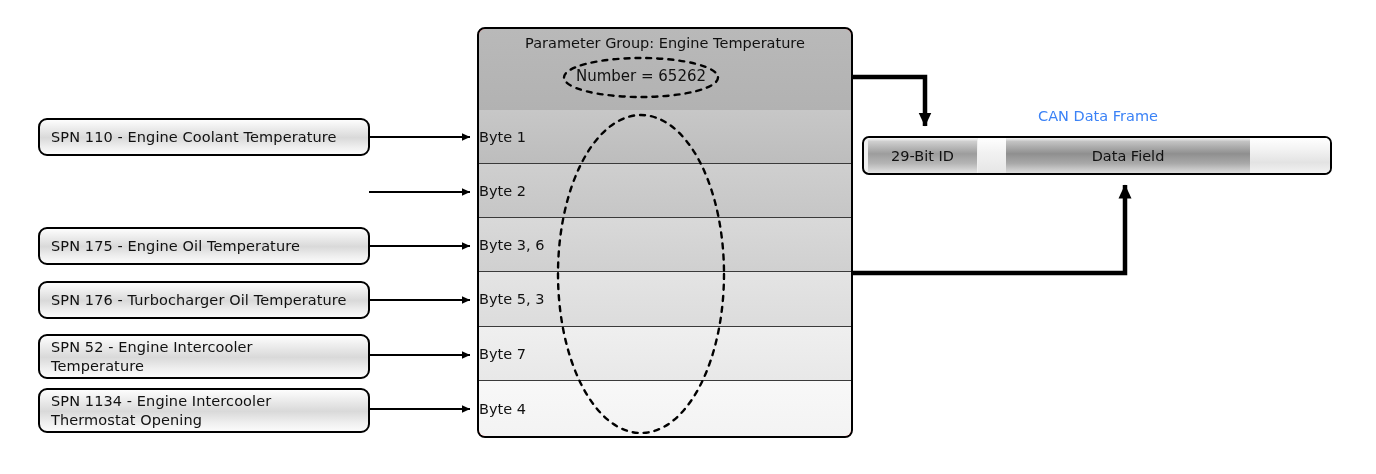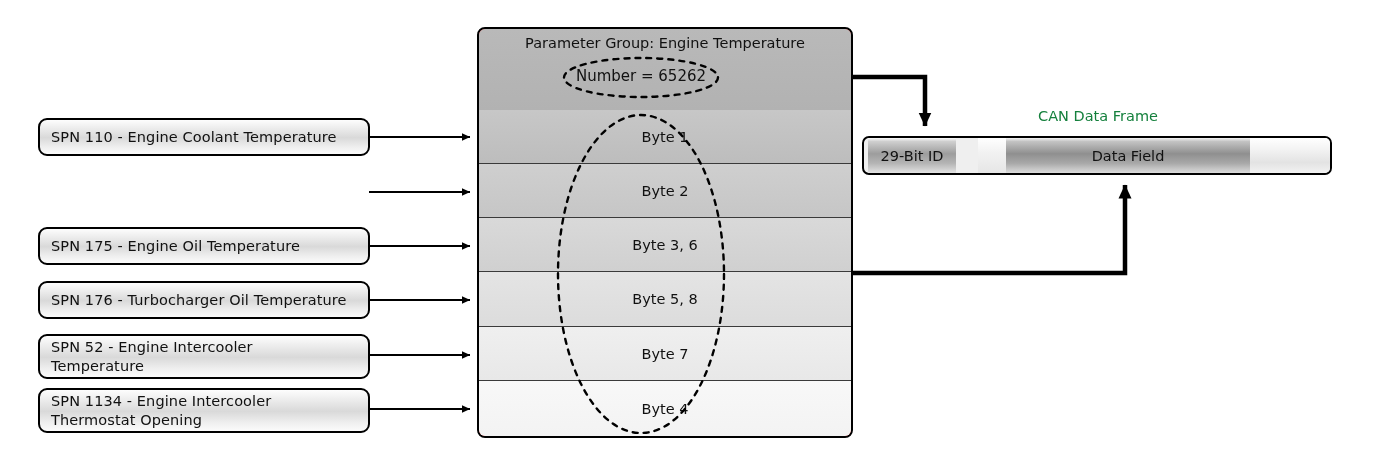--- a/index.html
+++ b/index.html
@@ -77,37 +77,36 @@
     color: #111111;
   }
   .byte-row {
     position: absolute;
     left: 0;
     width: 100%;
     box-sizing: border-box;
     border-bottom: 1px solid #3a3a3a;
     display: flex;
     align-items: center;
-    justify-content: center;
   }
   .byte-row:last-of-type { border-bottom: none; }
   .byte-label {
     font-size: 14.5px;
     color: #111111;
   }
 
   
   #can-title {
     position: absolute;
     left: 938px;
     top: 108px;
     width: 320px;
     text-align: center;
     font-size: 14.5px;
-    color: #15803d;
+    color: #3b82f6;
   }
   #can-frame {
     position: absolute;
     left: 862px;
     top: 136px;
     width: 470px;
     height: 39px;
     box-sizing: border-box;
     border: 2px solid #000000;
     border-radius: 7px;
@@ -117,21 +116,21 @@
   .can-seg {
     position: absolute;
     top: 0;
     height: 100%;
     display: flex;
     align-items: center;
     justify-content: center;
   }
   #can-seg-id {
     left: 4px;
-    width: 88px;
+    width: 109px;
     background: linear-gradient(to bottom, #fafafa 0%, #cfcfcf 10%, #9d9d9d 45%, #b4b4b4 72%, #e2e2e2 100%);
   }
   #can-seg-gap {
     left: 114px;
     width: 28px;
     background: linear-gradient(to bottom, #ffffff 0%, #f2f2f2 40%, #e6e6e6 100%);
   }
   #can-seg-data {
     left: 142px;
     width: 244px;
@@ -210,21 +209,21 @@
 
     <div class="byte-row" style="top:135px; height:54px; background:linear-gradient(to bottom,#cfcfcf 0%,#c6c6c6 100%);">
       <span class="byte-label">Byte 2</span>
     </div>
 
     <div class="byte-row" style="top:189px; height:54px; background:linear-gradient(to bottom,#d9d9d9 0%,#d0d0d0 100%);">
       <span class="byte-label">Byte 3, 6</span>
     </div>
 
     <div class="byte-row" style="top:243px; height:55px; background:linear-gradient(to bottom,#e4e4e4 0%,#dcdcdc 100%);">
-      <span class="byte-label">Byte 5, 8</span>
+      <span class="byte-label">Byte 5, 3</span>
     </div>
 
     <div class="byte-row" style="top:298px; height:54px; background:linear-gradient(to bottom,#efefef 0%,#e8e8e8 100%);">
       <span class="byte-label">Byte 7</span>
     </div>
 
     <div class="byte-row" style="top:352px; height:55px; background:linear-gradient(to bottom,#f8f8f8 0%,#f3f3f3 100%);">
       <span class="byte-label">Byte 4</span>
     </div>
   </div>

